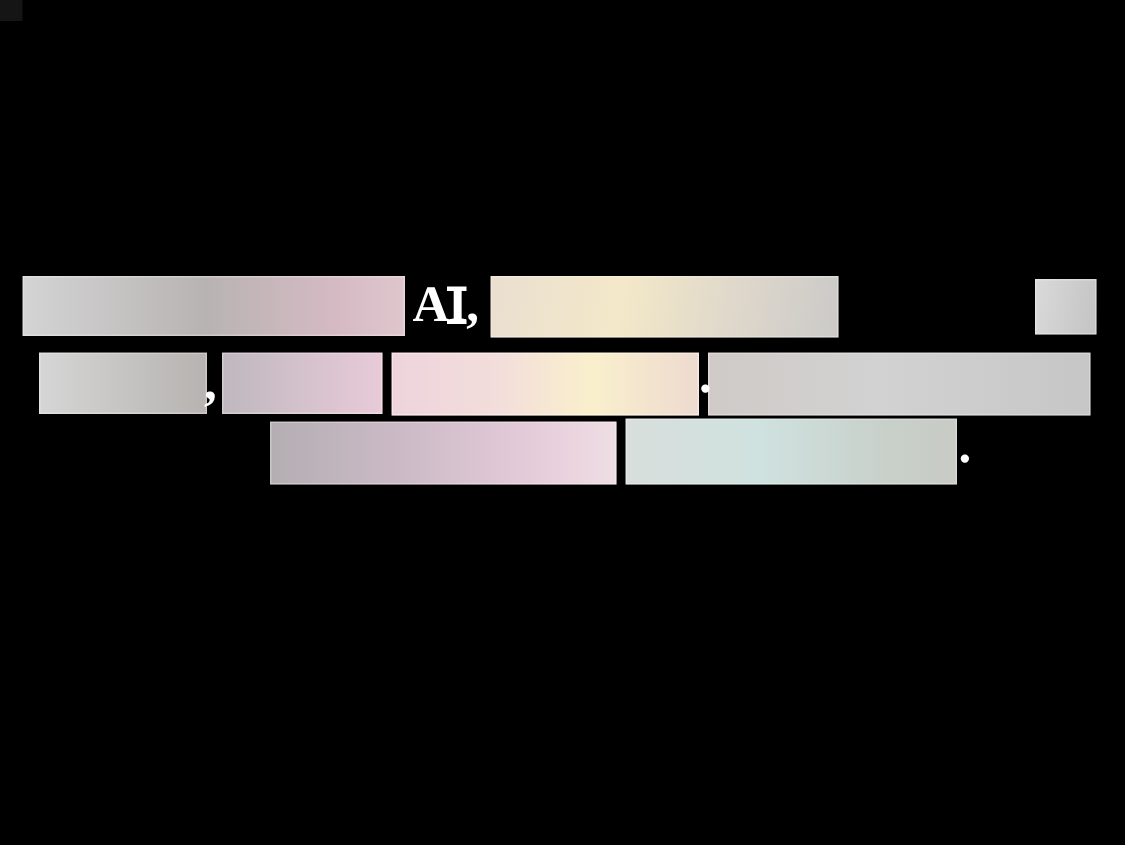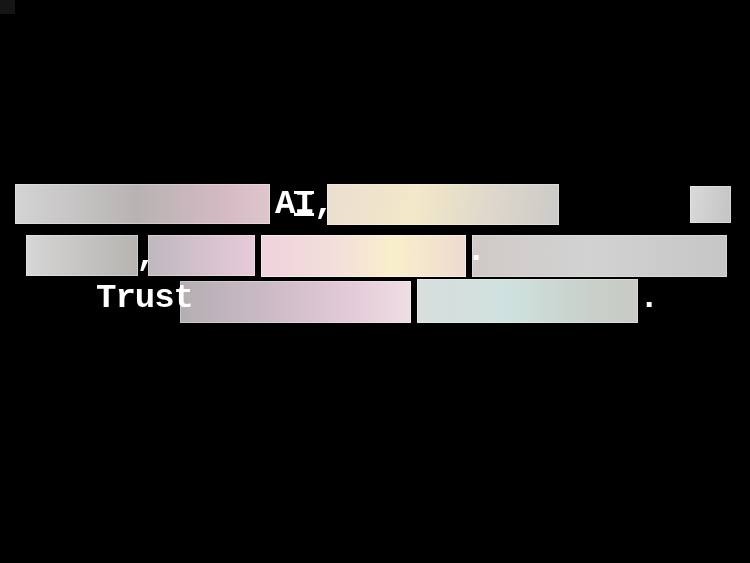--- a/index.html
+++ b/index.html
@@ -1,21 +1,21 @@
 <!DOCTYPE html>
 <html><head>
 <meta charset="utf-8">
 <style>
   html,body{margin:0;padding:0;background:#000;}
   .stage{
     position:relative;
     width:750px;height:468px;
     background:#000000;
     overflow:hidden;
-    font-family:Liberation Mono, monospace;
+    font-family:Liberation Serif, serif;
   }
   .corner{
     position:absolute;left:0;top:0;width:15px;height:14px;
     background:#151515;
   }
   
   .blk{
     position:absolute;
     box-shadow:inset 0 0 0 1px rgba(255,255,255,0.30);
   }
@@ -69,17 +69,16 @@
   <div class="blk b8" style="background:linear-gradient(90deg,#b4aeb2 0%,#cdbbc8 40%,#e5cbd9 75%,#efdee4 100%)"></div>
   <div class="blk b9" style="background:linear-gradient(90deg,#d8dedc 0%,#cfe2df 40%,#c8cfc9 80%,#c9cbc5 100%)"></div>
 
   <span class="txt t-ai"><span>A</span><span class="ibm-i">I</span><span>,</span></span>
 
 
   <span class="txt t-comma2">,</span>
 
   <span class="txt t-period2">.</span>
 
-  <span class="txt t-trust">Trust</span>
 
   <span class="txt t-period3">.</span>
 
 </div>
 
 </body></html>

